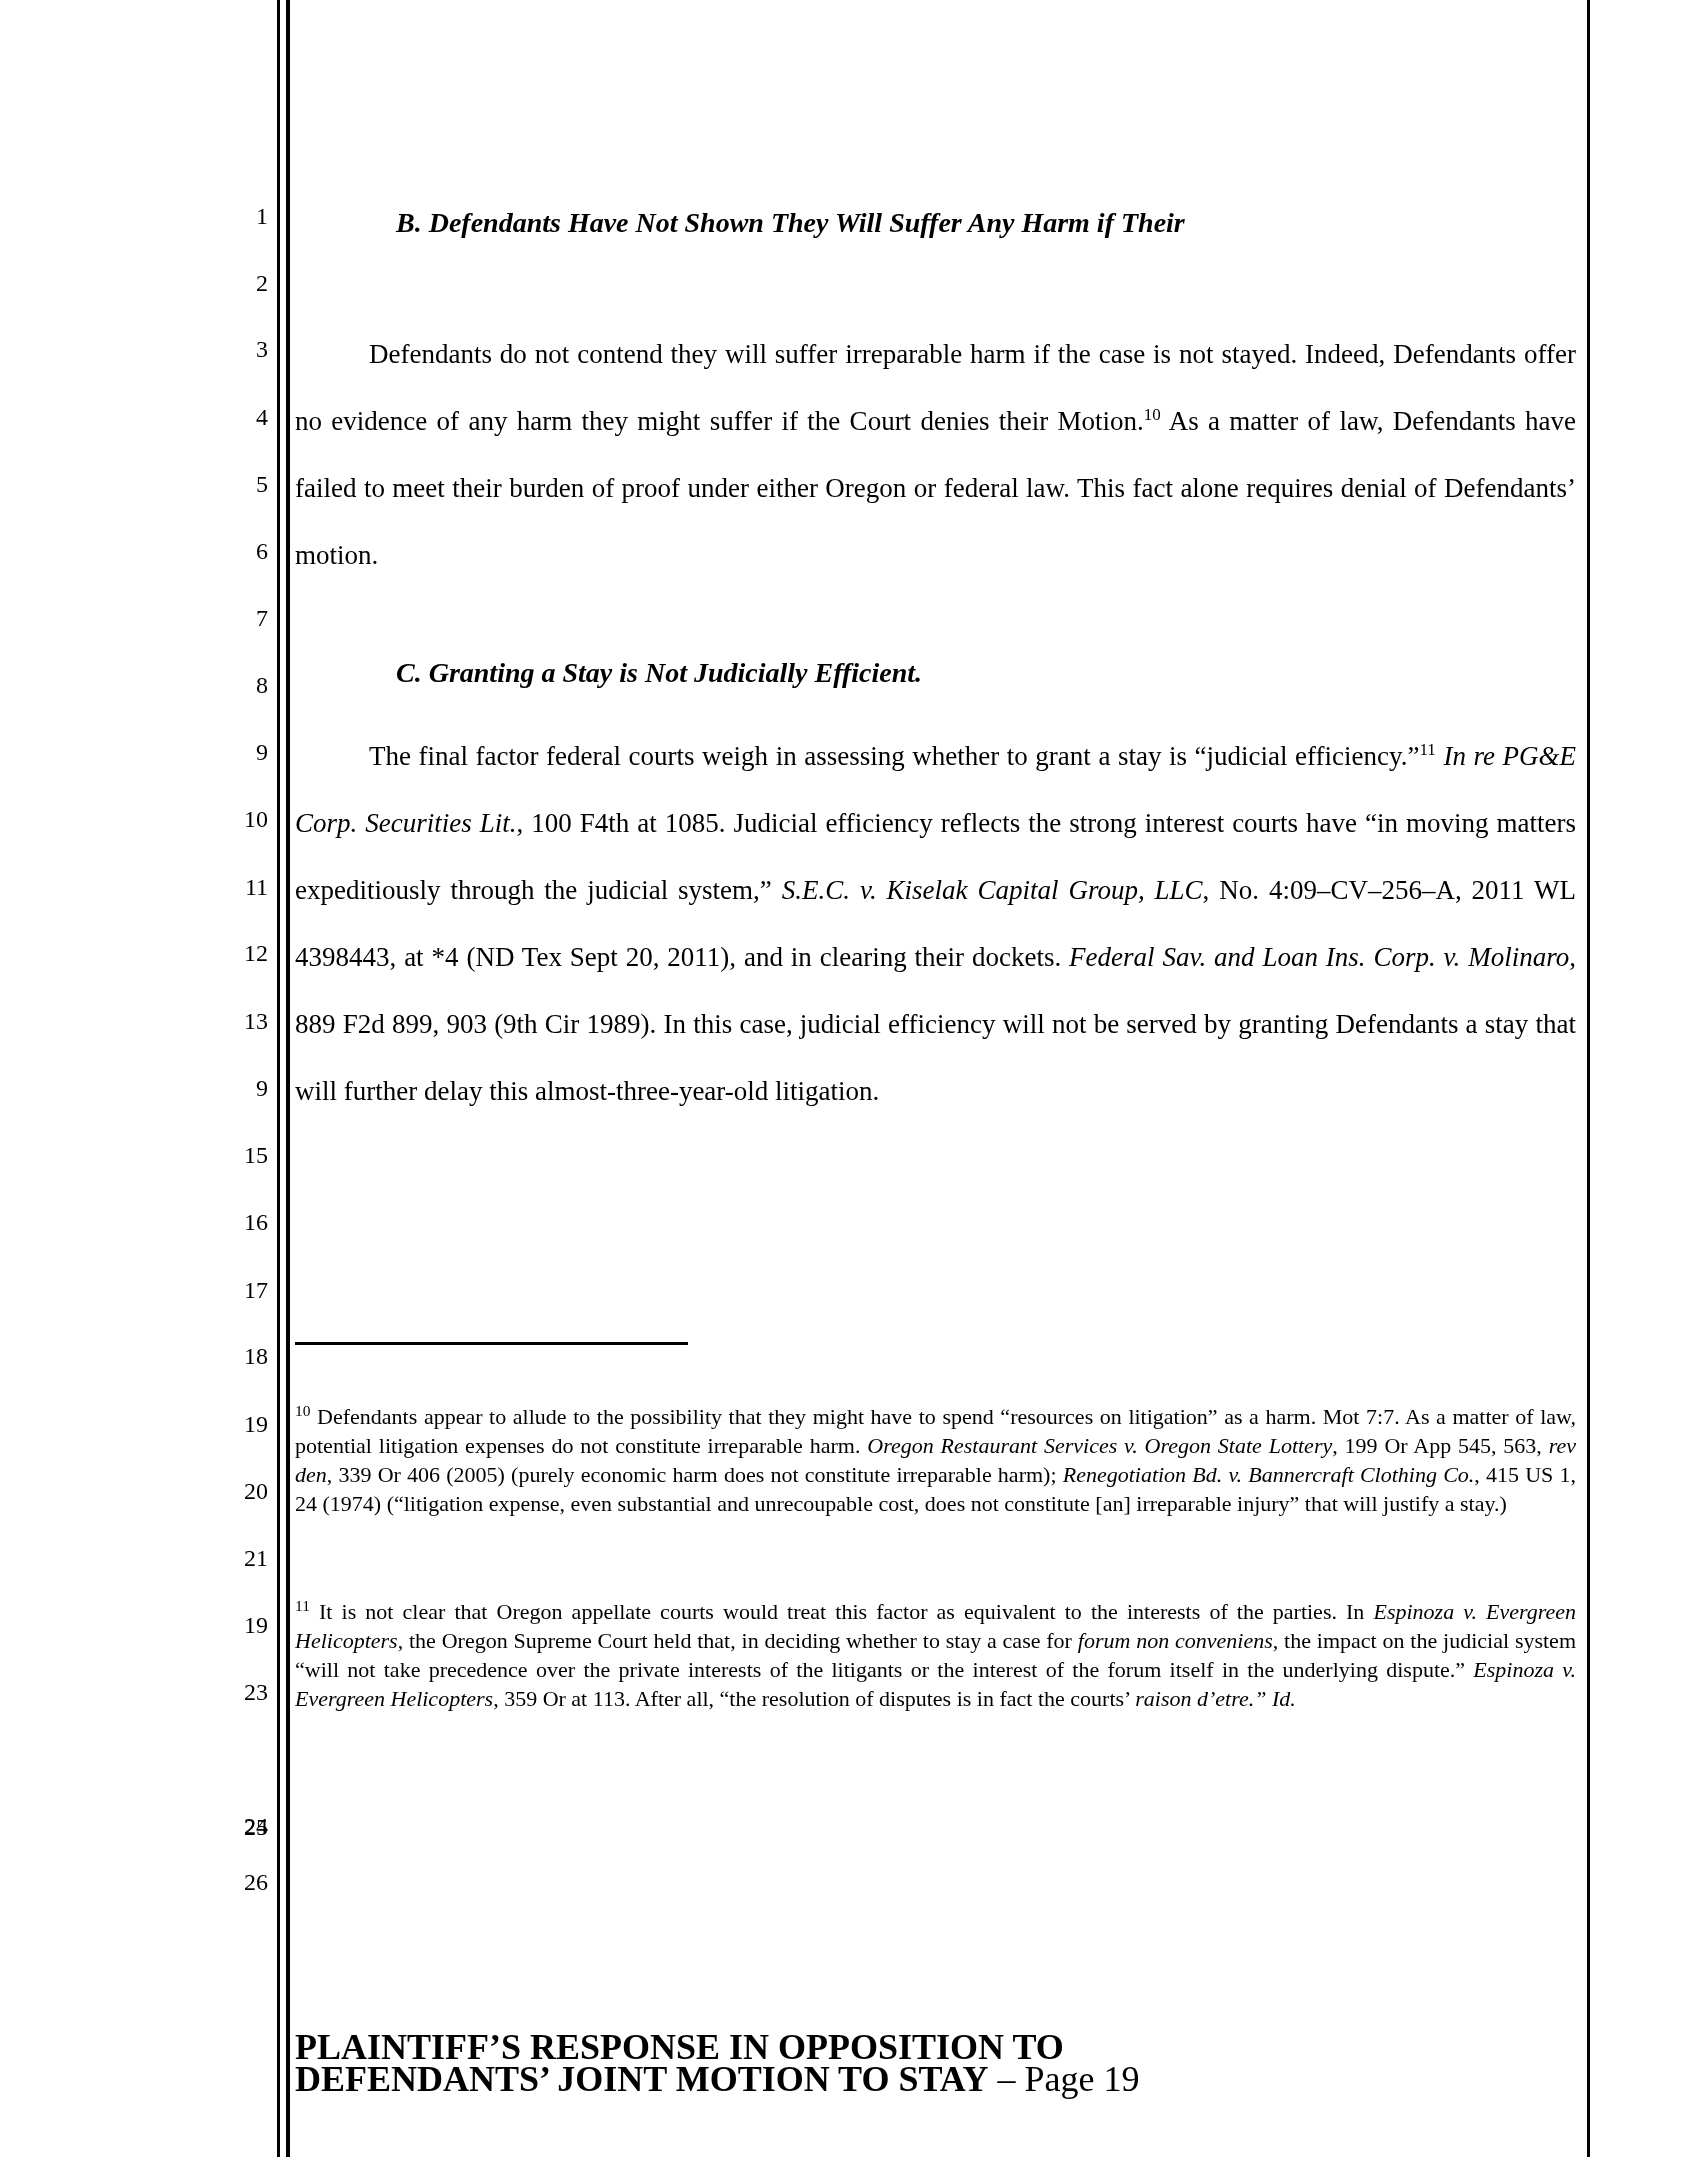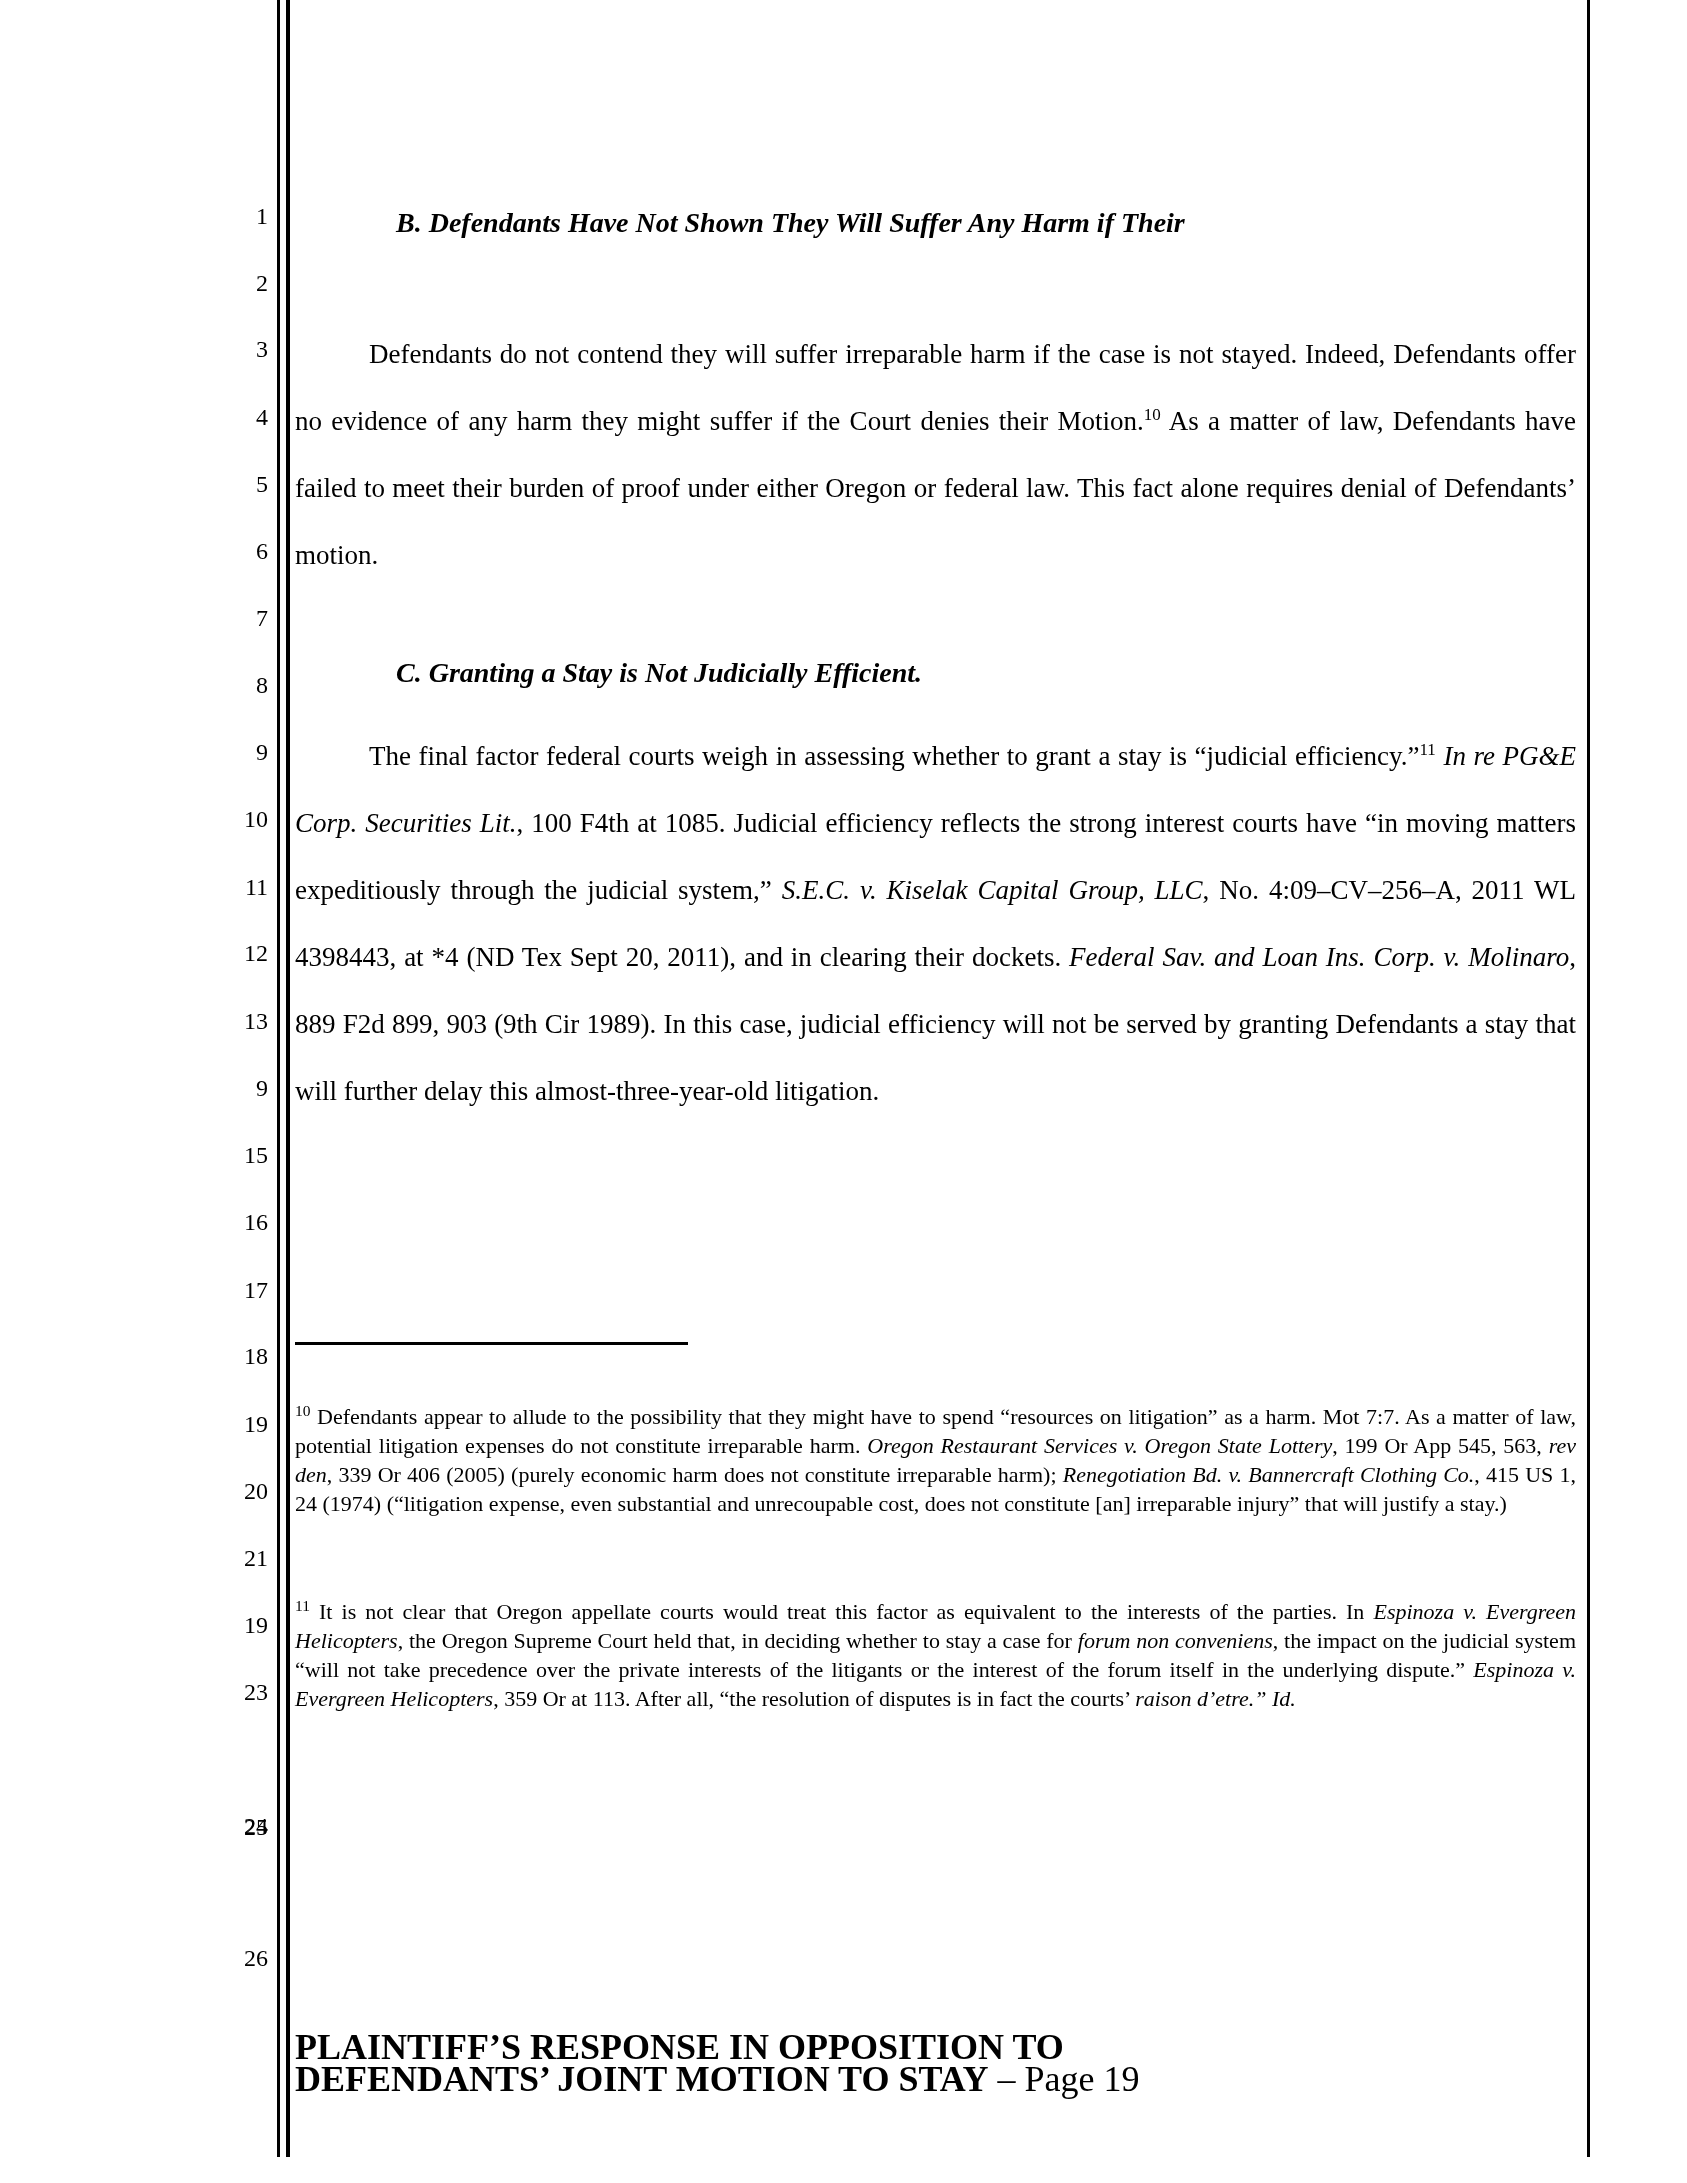--- a/index.html
+++ b/index.html
@@ -170,21 +170,21 @@
     <div class="line-no" style="top:1210px">16</div>
     <div class="line-no" style="top:1278px">17</div>
     <div class="line-no" style="top:1344px">18</div>
     <div class="line-no" style="top:1412px">19</div>
     <div class="line-no" style="top:1479px">20</div>
     <div class="line-no" style="top:1546px">21</div>
     <div class="line-no" style="top:1613px">19</div>
     <div class="line-no" style="top:1680px">23</div>
     <div class="line-no" style="top:1814px">24</div>
     <div class="line-no" style="top:1815px">25</div>
-    <div class="line-no" style="top:1946px">26</div>
+    <div class="line-no" style="top:1870px">26</div>
   </div>
 
   <div id="content">
 
     <div class="heading" style="top:189px">
       <span class="hang">B. Defendants Have Not Shown They Will Suffer Any Harm if Their</span>
     </div>
 
     <div class="body-par" id="par-1" style="top:321px"><span class="first-indent"></span><span>Defendants do not contend they will suffer irreparable harm if the case is not stayed. Indeed, Defendants offer no evidence of any harm they might suffer if the Court denies their Motion.</span><sup class="fn">10</sup><span> As a matter of law, Defendants have failed to meet their burden of proof under either Oregon or federal law. This fact alone requires denial of Defendants’ motion.</span></div>
 

